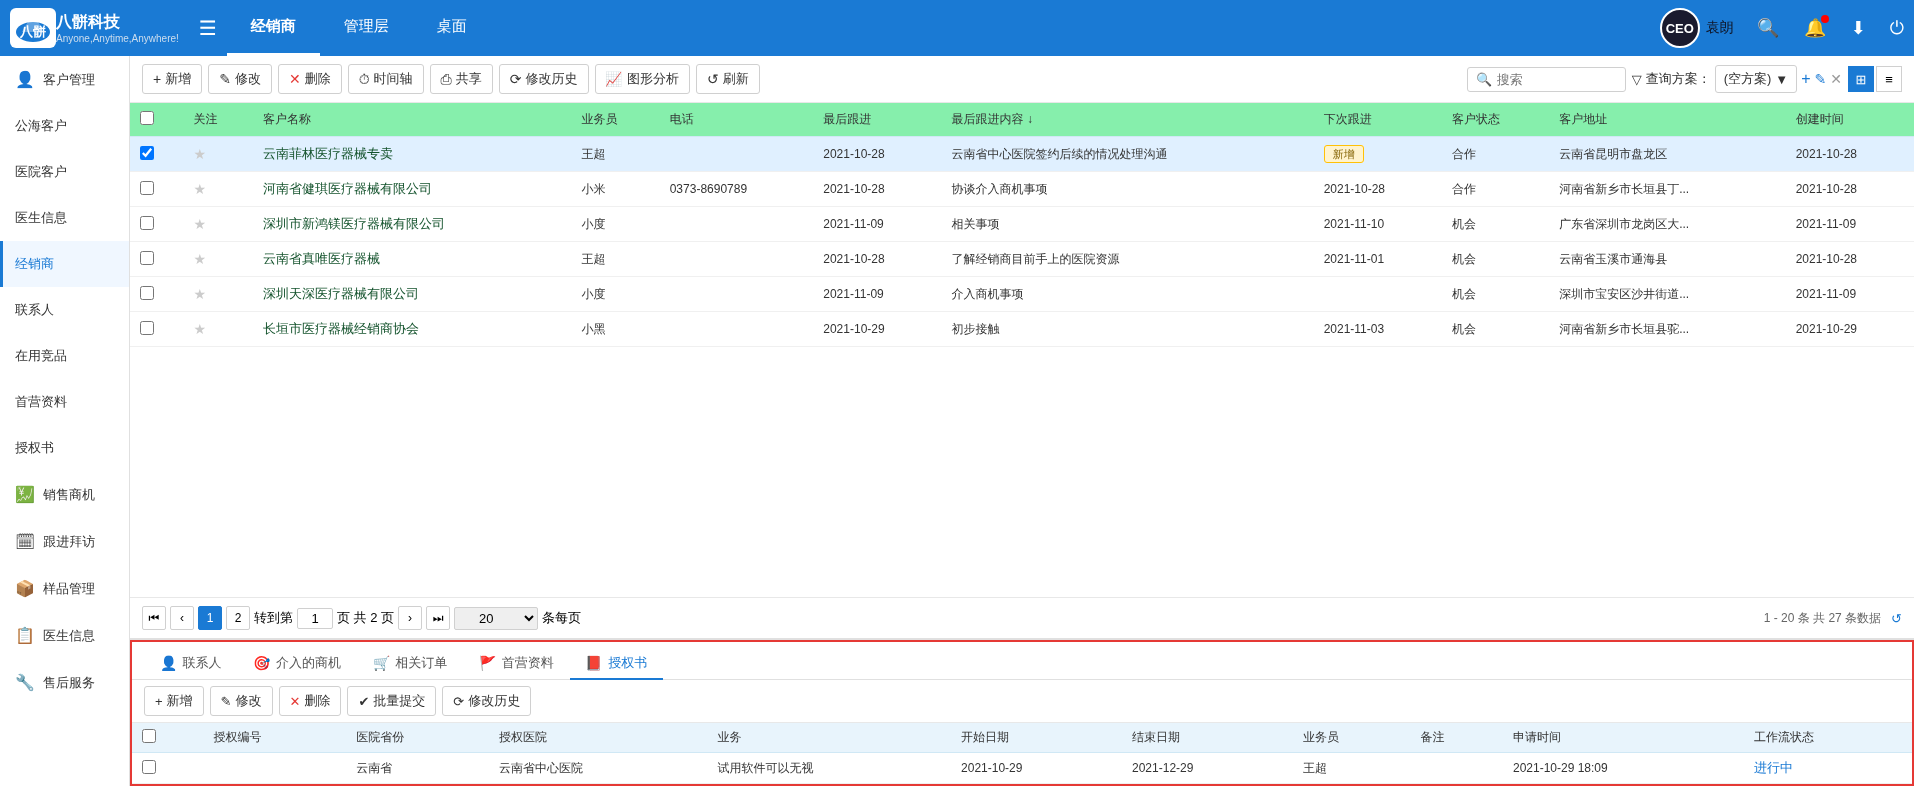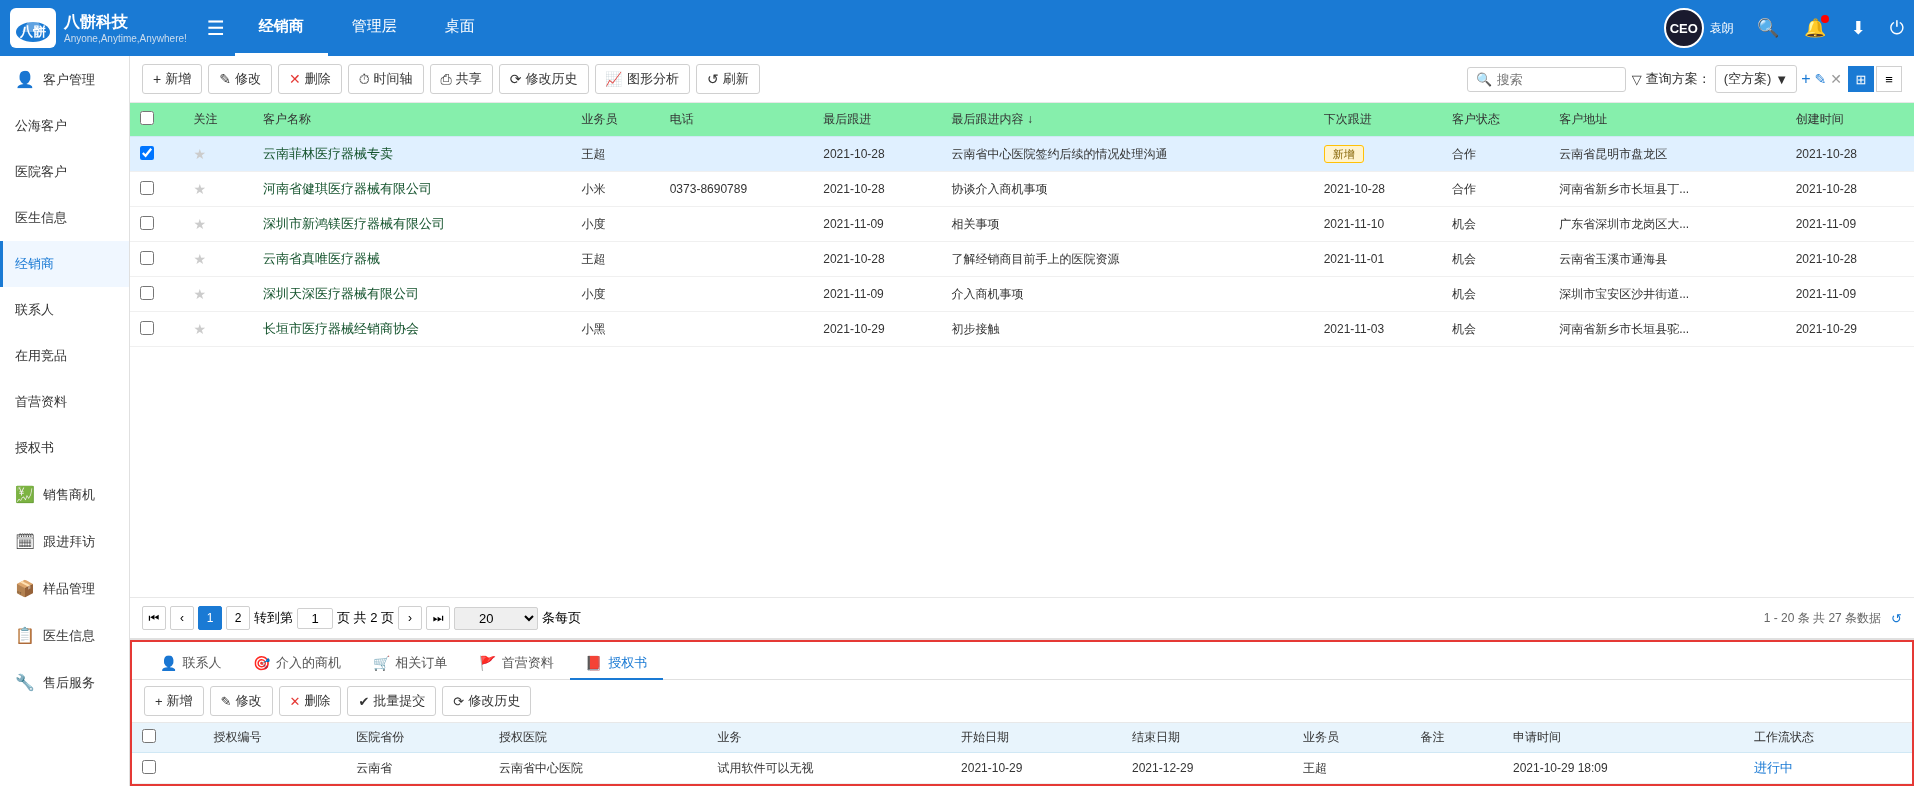--- a/index.html
+++ b/index.html
@@ -6,38 +6,38 @@
     body { display: flex; flex-direction: column; height: 786px; overflow: hidden; background: #f0f2f5; }
 
     
     .top-nav {
       display: flex; align-items: center; background: #1a7ad4; height: 56px; padding: 0 10px; flex-shrink: 0;
     }
     .logo-area {
       display: flex; align-items: center; margin-right: 20px; min-width: 160px;
     }
     .logo-icon {
-      width: 46px; height: 40px; background: #fff; border-radius: 6px; display: flex; align-items: center; justify-content: center; margin-right: 8px;
+      width: 46px; height: 40px; background: #fff; border-radius: 6px; display: flex; align-items: center; justify-content: center; margin-right: 0;
     }
     .logo-text { color: #fff; font-size: 16px; font-weight: bold; }
     .logo-sub { color: #cde; font-size: 10px; }
     .hamburger { color: #fff; font-size: 20px; cursor: pointer; margin-right: 10px; }
     .nav-tabs { display: flex; align-items: stretch; flex: 1; }
     .nav-tab {
       color: #fff; padding: 0 24px; display: flex; align-items: center; cursor: pointer; font-size: 15px; border-bottom: 3px solid transparent; height: 56px;
     }
     .nav-tab.active { border-bottom: 3px solid #fff; font-weight: bold; }
     .nav-right { display: flex; align-items: center; gap: 24px; margin-left: auto; }
     .nav-icon { color: #fff; font-size: 18px; cursor: pointer; }
     .avatar-area { display: flex; align-items: center; gap: 6px; cursor: pointer; }
     .avatar-circle {
       width: 40px; height: 40px; border-radius: 50%; background: #1a1a2e; border: 2px solid #fff;
       display: flex; align-items: center; justify-content: center; color: #fff; font-size: 10px; font-weight: bold;
     }
-    .user-name { color: #ffffff; font-size: 12px; }
+    .user-name { color: #0f172a; font-size: 14px; }
     .notification-dot { position: relative; }
     .dot { position: absolute; top: -2px; right: -2px; width: 8px; height: 8px; background: red; border-radius: 50%; }
 
     
     .main-layout { display: flex; flex: 1; overflow: hidden; }
 
     
     .sidebar { width: 130px; background: #fff; border-right: 1px solid #e0e0e0; display: flex; flex-direction: column; overflow-y: auto; flex-shrink: 0; }
     .sidebar-item {
       display: flex; align-items: center; gap: 8px; padding: 14px 12px; cursor: pointer; color: #333; border-left: 3px solid transparent;

